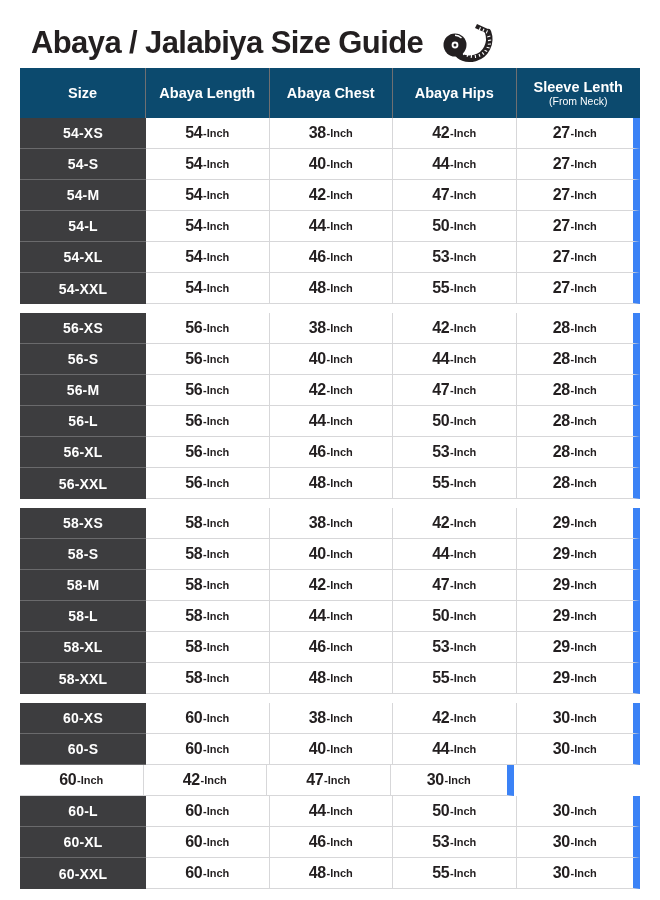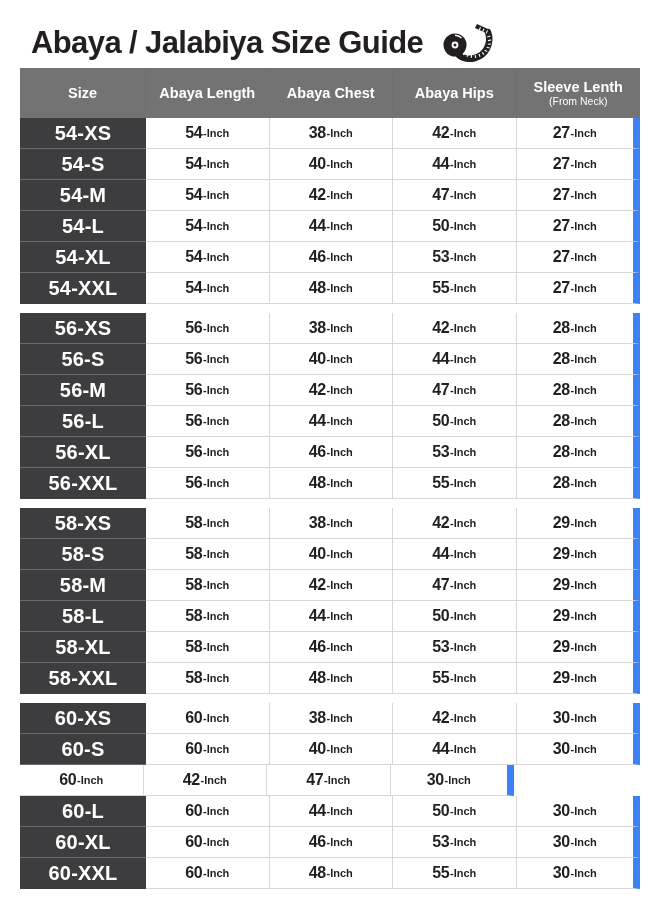--- a/index.html
+++ b/index.html
@@ -42,21 +42,21 @@
     width:620px;
   }
   .row {
     display:flex;
     width:620px;
   }
 
   
   .head-row { height:50px; }
   .head-cell {
-    background:#737373;
+    background:#0c4a6e;
     color:#ffffff;
     display:flex;
     flex-direction:column;
     align-items:center;
     justify-content:center;
     border-right:1px solid #6f6f71;
     text-align:center;
   }
   .head-cell:last-child { border-right:none; }
   .head-cell .h-main {
@@ -76,21 +76,21 @@
   .c-size  { width:126px; flex:0 0 126px; }
   .c-data  { width:123.5px; flex:0 0 123.5px; }
   .c-data.last { width:123.5px; flex:0 0 123.5px; }
 
   
   .data-row { height:31px; }
 
   .size-cell {
     background:#3d3d3f;
     color:#ffffff;
-    font-size:20px;
+    font-size:14px;
     font-weight:bold;
     display:flex;
     align-items:center;
     justify-content:center;
     border-bottom:1px solid #6a6a6c;
     letter-spacing:0.2px;
   }
   .group-last .size-cell { border-bottom:none; }
 
   .val-cell {

